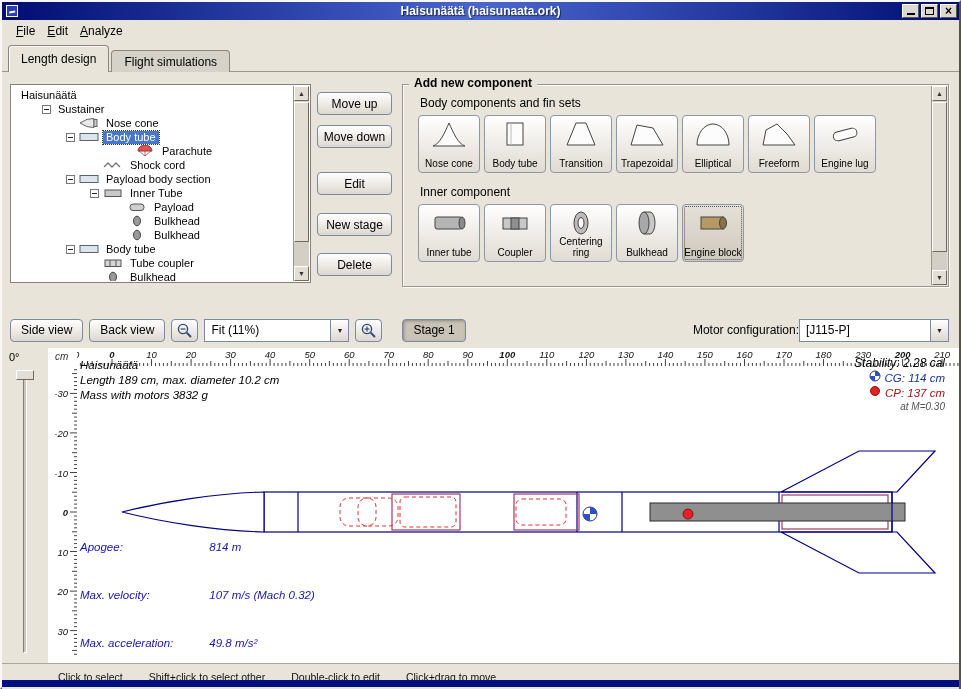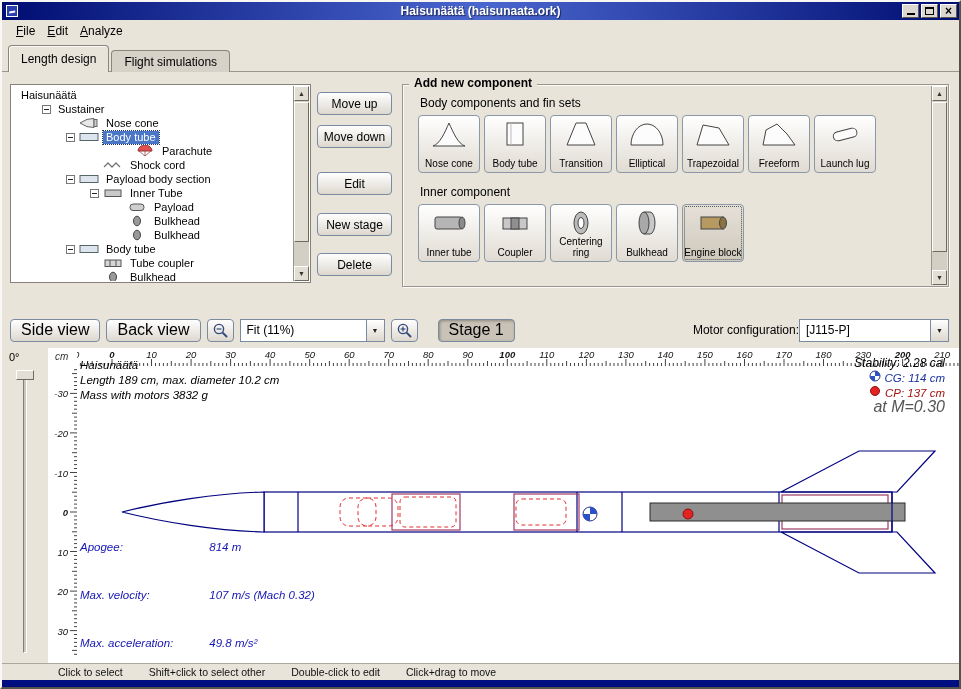--- a/index.html
+++ b/index.html
@@ -61,21 +61,21 @@
   .group-label { font-size:12px; margin:0 0 5px 2px; }
   .comp-row { display:flex; gap:4px; margin-bottom:12px; }
   .comp-btn { width:62px; height:58px; border:1px solid #8a98a8; border-radius:4px; background:linear-gradient(#ffffff,#e0dbd2);
     display:flex; flex-direction:column; align-items:center; justify-content:space-between; padding:4px 1px 3px; font-family:inherit; }
   .comp-btn.active { background:linear-gradient(#e6e1d8,#cec8bc); outline:1px dotted #555; outline-offset:-3px; }
   .comp-ic { height:28px; display:flex; align-items:center; }
   .comp-lbl { font-size:10px; line-height:10.5px; text-align:center; }
 
   
   .view-toolbar { position:absolute; top:313px; left:0; right:0; height:30px; display:flex; align-items:center; padding:0 10px 0 8px; gap:6px; }
-  .tb-btn { height:23px; padding:0 10px; border:1px solid #7a8aa0; border-radius:4px; background:linear-gradient(#ffffff,#ddd8cf); font-size:16px; font-family:inherit; }
+  .tb-btn { height:23px; padding:0 10px; border:1px solid #7a8aa0; border-radius:4px; background:linear-gradient(#ffffff,#ddd8cf); font-size:12px; font-family:inherit; }
   .tb-icon-btn { width:27px; height:23px; border:1px solid #7a8aa0; border-radius:4px; background:linear-gradient(#ffffff,#ddd8cf); display:flex; align-items:center; justify-content:center; }
   .stage-toggle { background:#c9c3b7; box-shadow:inset 1px 1px 3px rgba(0,0,0,.3); margin-left:14px; }
   .combo { width:145px; height:23px; background:#fff; border:1px solid #7a8aa0; display:flex; align-items:center; }
   .combo-val { flex:1; padding-left:6px; font-size:12px; white-space:nowrap; overflow:hidden; }
   .combo-arrow { width:18px; height:100%; border-left:1px solid #7a8aa0; background:linear-gradient(#ffffff,#ddd8cf); font-size:7px; display:flex; align-items:center; justify-content:center; color:#222; }
   .motor-group { margin-left:auto; display:flex; align-items:center; gap:0; }
   .motor-combo { width:150px; }
 
   
   .canvas { position:absolute; top:346px; left:0; right:0; height:315px; background:#e8e4da; }
@@ -99,25 +99,25 @@
   .maroon { fill:none; stroke:var(--inner-outline); stroke-width:1.2; }
   .reddash { fill:none; stroke:var(--dashed); stroke-width:1; stroke-dasharray:4 3; }
   .fin { fill:none; stroke:var(--rocket-outline); stroke-width:1.2; }
 
   .info-block { position:absolute; left:32px; top:10px; font-size:11.5px; line-height:15px; color:#000; }
   .stab-block { position:absolute; right:14px; top:8px; font-size:11.5px; line-height:14px; text-align:right; }
   .stab-line { font-size:12px; }
   .legend-line { display:flex; justify-content:flex-end; align-items:center; gap:4px; }
   .cg-text { color:#16309f; }
   .cp-text { color:#a31212; }
-  .mach-line { font-size:16px; color:#555; }
+  .mach-line { font-size:10px; color:#555; }
   .stats-block { position:absolute; left:32px; bottom:14px; display:grid; grid-template-columns:max-content 1fr; column-gap:10px; row-gap:2px; color:var(--stats-text); font-size:11.5px;gap:36px; }
 
   
-  .status-bar { position:absolute; top:661px; left:0; right:0; height:17px; border-top:1px solid #aba79e; display:flex; align-items:center; gap:26px; padding-left:56px; font-size:10.5px; color:#111; background:#e8e4da; }
+  .status-bar { position:absolute; top:661px; left:0; right:0; height:27px; border-top:1px solid #aba79e; display:flex; align-items:center; gap:26px; padding-left:56px; font-size:10.5px; color:#111; background:#e8e4da; }
   .desktop-strip { position:absolute; top:678px; left:0; right:0; bottom:0; background:#000f80; }
 </style>
 </head>
 <body>
 
 <div class="window">
 
   <div class="titlebar">
     <span class="app-icon"></span>
     <span class="title-text">Haisunäätä (haisunaata.ork)</span>
@@ -309,48 +309,48 @@
             <span class="comp-ic">
               <svg width="40" height="28">
                 <path d="M15,3 L25,3 L34,25 L6,25 Z" fill="#fcfcfc" stroke="#444"></path>
               </svg>
             </span>
             <span class="comp-lbl">Transition</span>
           </button>
           <button class="comp-btn">
             <span class="comp-ic">
               <svg width="40" height="28">
+                <path d="M4,25 L10,5 L26,8 L36,25 Z" fill="#fcfcfc" stroke="#444"></path>
+              </svg>
+            </span>
+            <span class="comp-lbl">Trapezoidal</span>
+          </button>
+          <button class="comp-btn">
+            <span class="comp-ic">
+              <svg width="40" height="28">
                 <path d="M4,25 A16,21 0 0 1 36,25 Z" fill="#fcfcfc" stroke="#444"></path>
               </svg>
             </span>
             <span class="comp-lbl">Elliptical</span>
           </button>
           <button class="comp-btn">
             <span class="comp-ic">
               <svg width="40" height="28">
-                <path d="M4,25 L10,5 L26,8 L36,25 Z" fill="#fcfcfc" stroke="#444"></path>
-              </svg>
-            </span>
-            <span class="comp-lbl">Trapezoidal</span>
-          </button>
-          <button class="comp-btn">
-            <span class="comp-ic">
-              <svg width="40" height="28">
                 <path d="M4,25 L7,10 L18,4 L28,14 L36,25 Z" fill="#fcfcfc" stroke="#444"></path>
               </svg>
             </span>
             <span class="comp-lbl">Freeform</span>
           </button>
           <button class="comp-btn">
             <span class="comp-ic">
               <svg width="40" height="28">
                 <rect x="8" y="10" width="24" height="9" rx="4.5" fill="#fcfcfc" stroke="#444" transform="rotate(-14 20 14)"></rect>
               </svg>
             </span>
-            <span class="comp-lbl">Launch lug</span>
+            <span class="comp-lbl">Engine lug</span>
           </button>
         </div>
         <div class="group-label">Inner component</div>
         <div class="comp-row">
           <button class="comp-btn">
             <span class="comp-ic">
               <svg width="40" height="28">
                 <rect x="6" y="8" width="27" height="12" rx="2" fill="#b5b5b5" stroke="#444"></rect>
                 <ellipse cx="33" cy="14" rx="3" ry="6" fill="#8a8a8a" stroke="#444"></ellipse>
               </svg>

